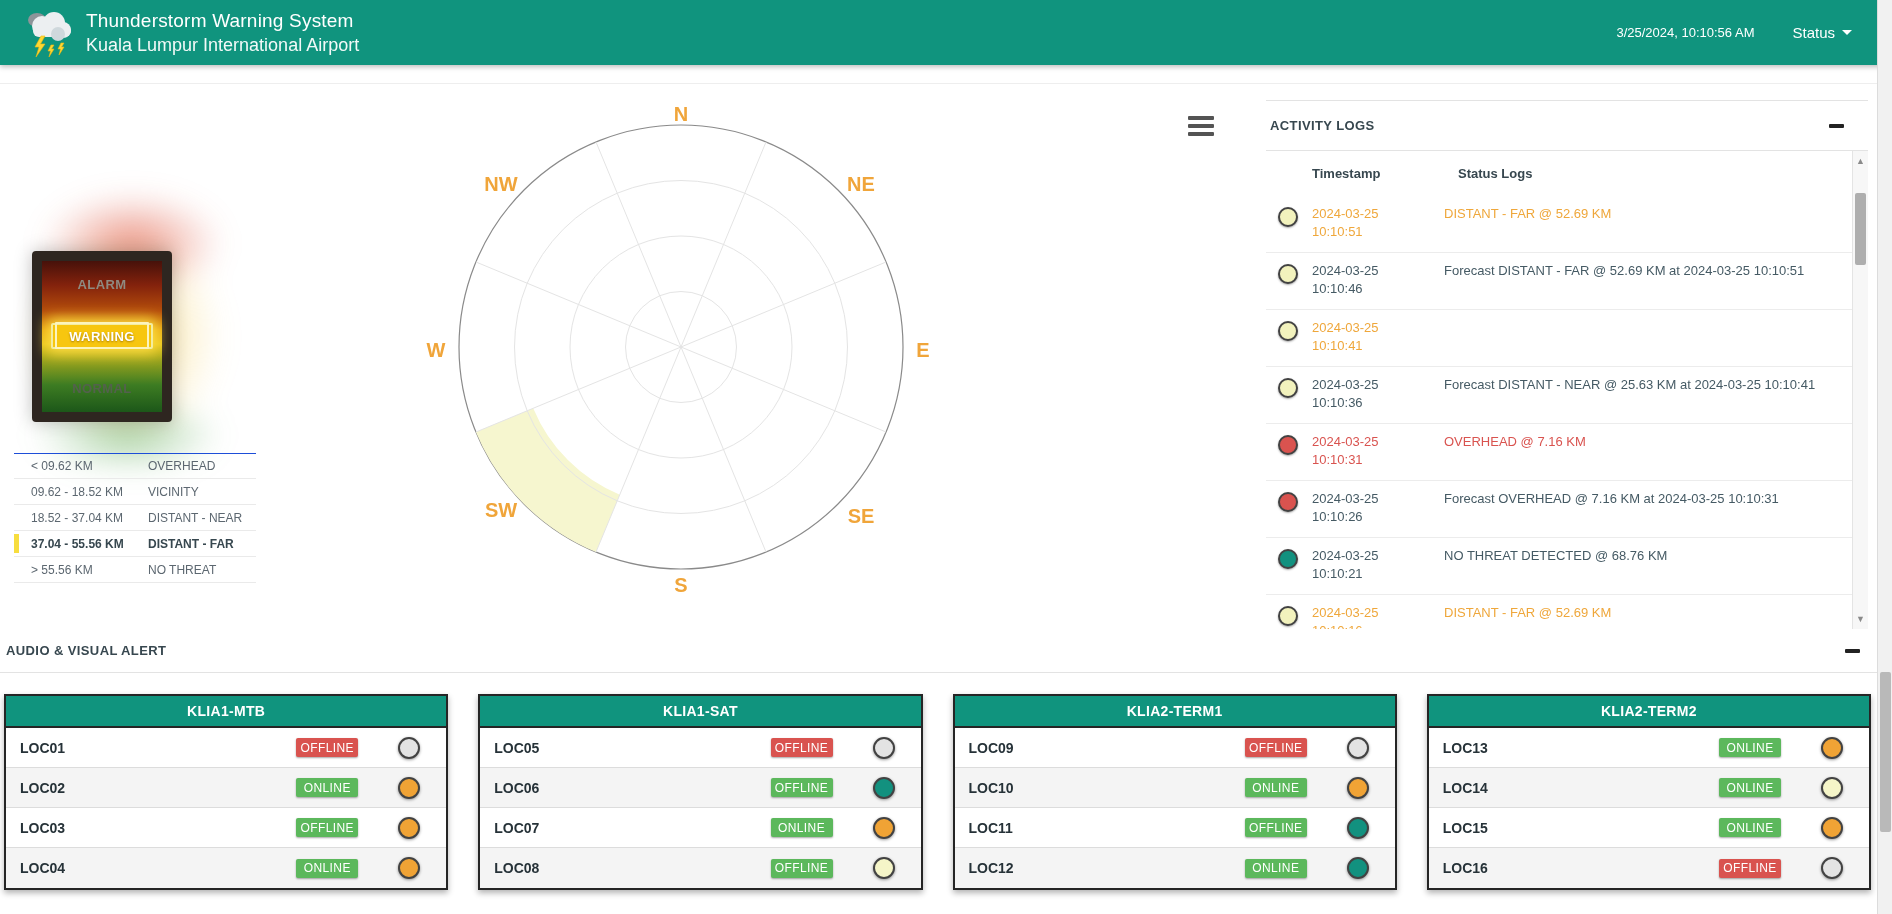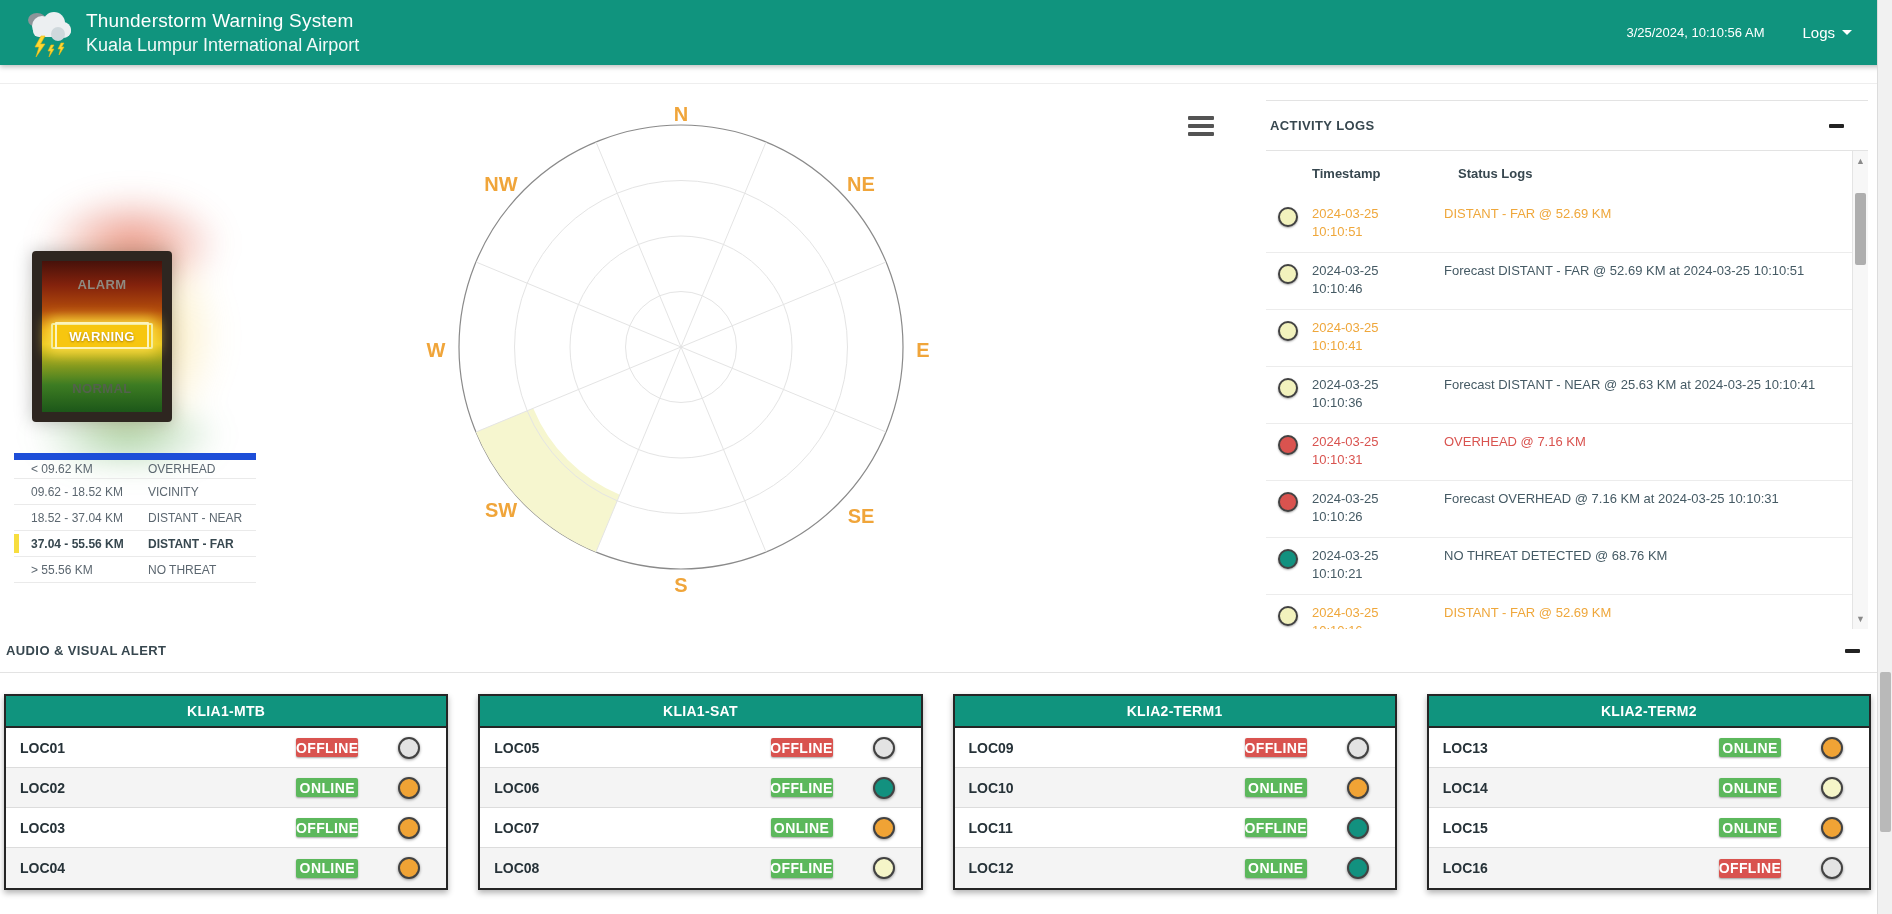--- a/index.html
+++ b/index.html
@@ -47,21 +47,21 @@
   .level-alarm{color:#8f8a80;}
   .level-normal{color:#53614d;}
   .warning-band{background:#f7c60f;border:2px solid #f3eda0;padding:2px;border-radius:2px;
     box-shadow:0 0 14px 4px rgba(255,222,70,.95);}
   .warning-band .inner{border:2px solid #fcf4bd;border-radius:1px;padding:3px 12px;}
   .level-warning{color:#fff;text-shadow:0 1px 2px rgba(120,80,0,.6);}
 
   
   #legend{position:absolute;left:14px;top:453px;width:242px;font-size:12px;color:#5c6770;}
   .legend-row{display:flex;align-items:center;height:26px;border-bottom:1px solid #eaeaea;position:relative;}
-  .legend-row:first-child{border-top:7px solid #1d4ed8;}
+  .legend-row:first-child{border-top:1px solid #1d4ed8;}
   .legend-bar{position:absolute;left:0;top:3px;bottom:3px;width:5px;background:transparent;}
   .legend-row.active .legend-bar{background:#f7dd3e;}
   .legend-range{width:134px;padding-left:17px;}
   .legend-label{flex:1;}
   .legend-row.active{color:#37474f;font-weight:700;}
 
   
   #radar-svg{position:absolute;left:446px;top:112px;width:470px;height:470px;}
   .dir-label{position:absolute;transform:translate(-50%,-50%);font-size:20px;font-weight:700;color:var(--accent-orange);}
   #burger{position:absolute;left:1188px;top:114px;width:26px;height:24px;display:flex;flex-direction:column;justify-content:space-between;padding:2px 0;cursor:pointer;}
@@ -102,21 +102,21 @@
 
   #cards{position:absolute;left:4px;top:694px;width:1867px;display:flex;gap:30px;}
   .alert-card{flex:1;border:2px solid #252525;background:#fff;box-shadow:0 3px 6px rgba(0,0,0,.3);}
   .card-header{height:32px;background:var(--header-teal);color:#fff;font-size:14px;font-weight:700;
     display:flex;align-items:center;justify-content:center;letter-spacing:.3px;border-bottom:2px solid #252525;}
   .card-row{height:40px;display:flex;align-items:center;padding-left:14px;border-bottom:1px solid #dcdcdc;}
   .card-row:last-child{border-bottom:none;}
   .card-row:nth-child(odd){background:#f4f4f4;}
   .loc{font-size:14px;font-weight:700;color:#263238;}
   .row-spacer{flex:1;}
-  .badge{width:62px;height:19px;border-radius:2px;color:#fff;font-size:14px;font-weight:700;letter-spacing:.4px;
+  .badge{width:62px;height:19px;border-radius:2px;color:#fff;font-size:12px;font-weight:400;letter-spacing:.4px;
     display:flex;align-items:center;justify-content:center;box-shadow:0 1px 2px rgba(0,0,0,.35);}
   .badge-green{background:var(--ok-green);}
   .badge-red{background:var(--alarm-red);}
   .ind{width:22px;height:22px;border-radius:50%;border:2px solid #424242;margin:0 26px 0 40px;box-shadow:0 1px 3px rgba(0,0,0,.4);}
   .ind-gray{background:#e3e3e3;}
   .ind-orange{background:#f0a335;}
   .ind-teal{background:var(--teal-indicator);}
   .ind-yellow{background:#f5f5c8;}
 
   
@@ -144,21 +144,21 @@
         <path d="M37 34 L34 40 L36.5 40 L35 46 L40 38 L37.5 38 L40 34 Z"></path>
       </g>
     </svg>
     <div class="titleblock">
       <div class="app-title">Thunderstorm Warning System</div>
       <div class="app-subtitle">Kuala Lumpur International Airport</div>
     </div>
     <div class="right">
       <span class="datetime">3/25/2024, 10:10:56 AM</span>
       <button class="theme-btn">
-        <span>Logs</span>
+        <span>Status</span>
         <span class="caret"></span>
       </button>
     </div>
   </div>
 
   <div class="hrule" style="top:83px"></div>
 
   <div id="alarm-glow"></div>
   <div id="alarm-box">
     <span class="level level-alarm">ALARM</span>

